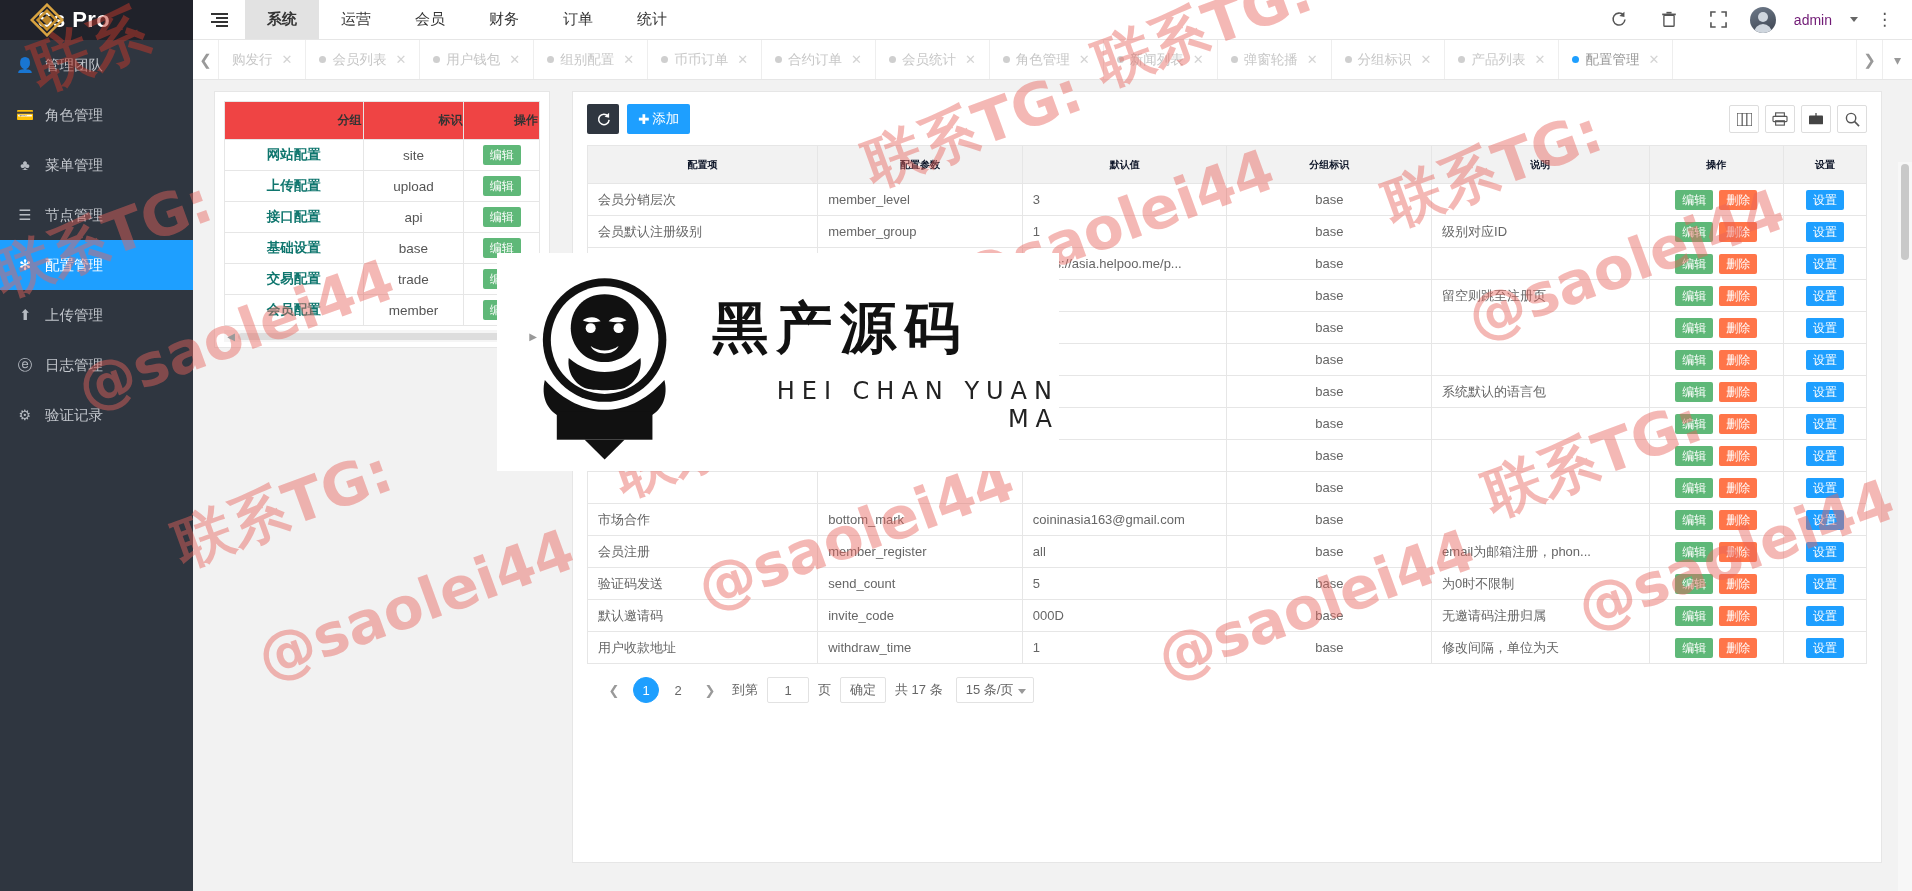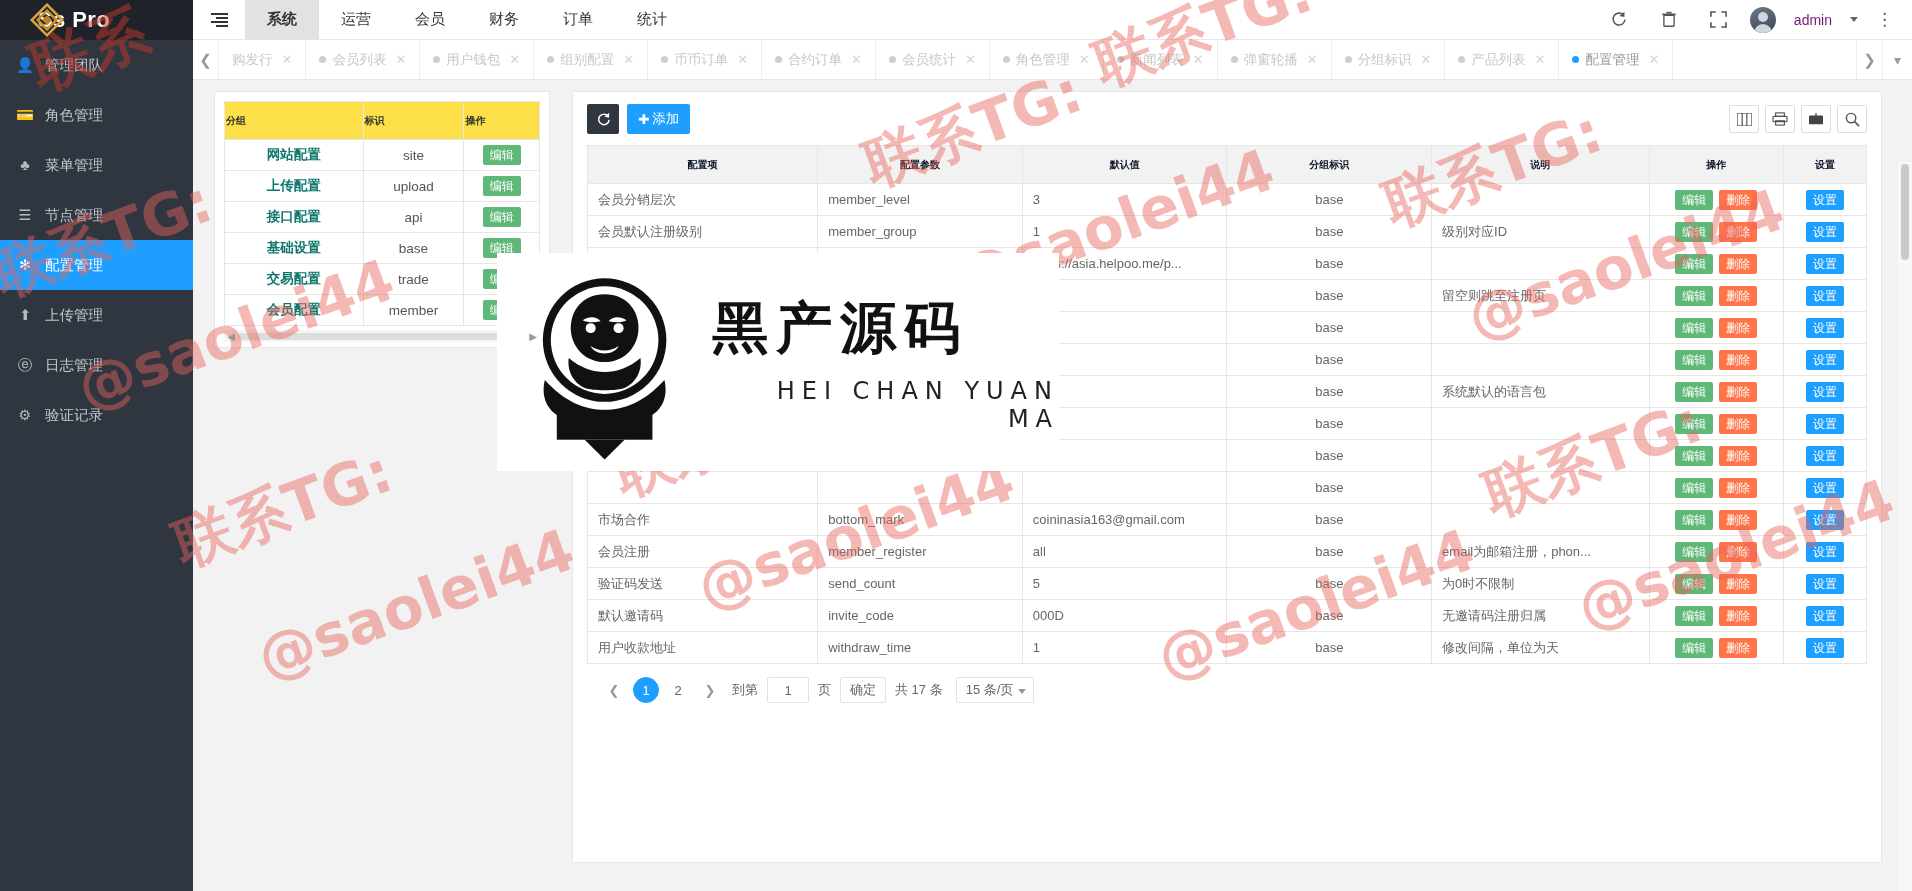--- a/index.html
+++ b/index.html
@@ -112,22 +112,22 @@
   .content { position: absolute; left: 193px; top: 81px; right: 0; bottom: 0;
     background: #f2f2f2; }
 
   
   .group-card {
     position: absolute; left: 21px; top: 10px; width: 336px;
     background: #fff; border: 1px solid #e6e6e6; padding: 9px 9px 0 9px;
   }
   .group-table { width: 100%; border-collapse: collapse; table-layout: fixed; }
   .group-table th {
-    background: #fde047; border: 1px solid #e6e6e6; font-size: 10px; font-weight: bold;
-    color: #333; height: 38px; text-align: left;
+    background: #ef4444; border: 1px solid #e6e6e6; font-size: 12px; font-weight: bold;
+    color: #333; height: 38px; text-align: right;
   }
   .group-table td {
     border: 1px solid #e6e6e6; height: 31px; text-align: center; font-size: 13.5px;
     color: #555;
   }
   .group-table td a { color: #0f766e; text-decoration: none; cursor: pointer; font-weight: bold; }
   .btn-xs-green {
     display:inline-block; background:#5FB878; color:#fff; font-size:12px;
     padding: 3px 7px; border-radius: 2px; cursor:pointer; line-height: 14px;
   }

